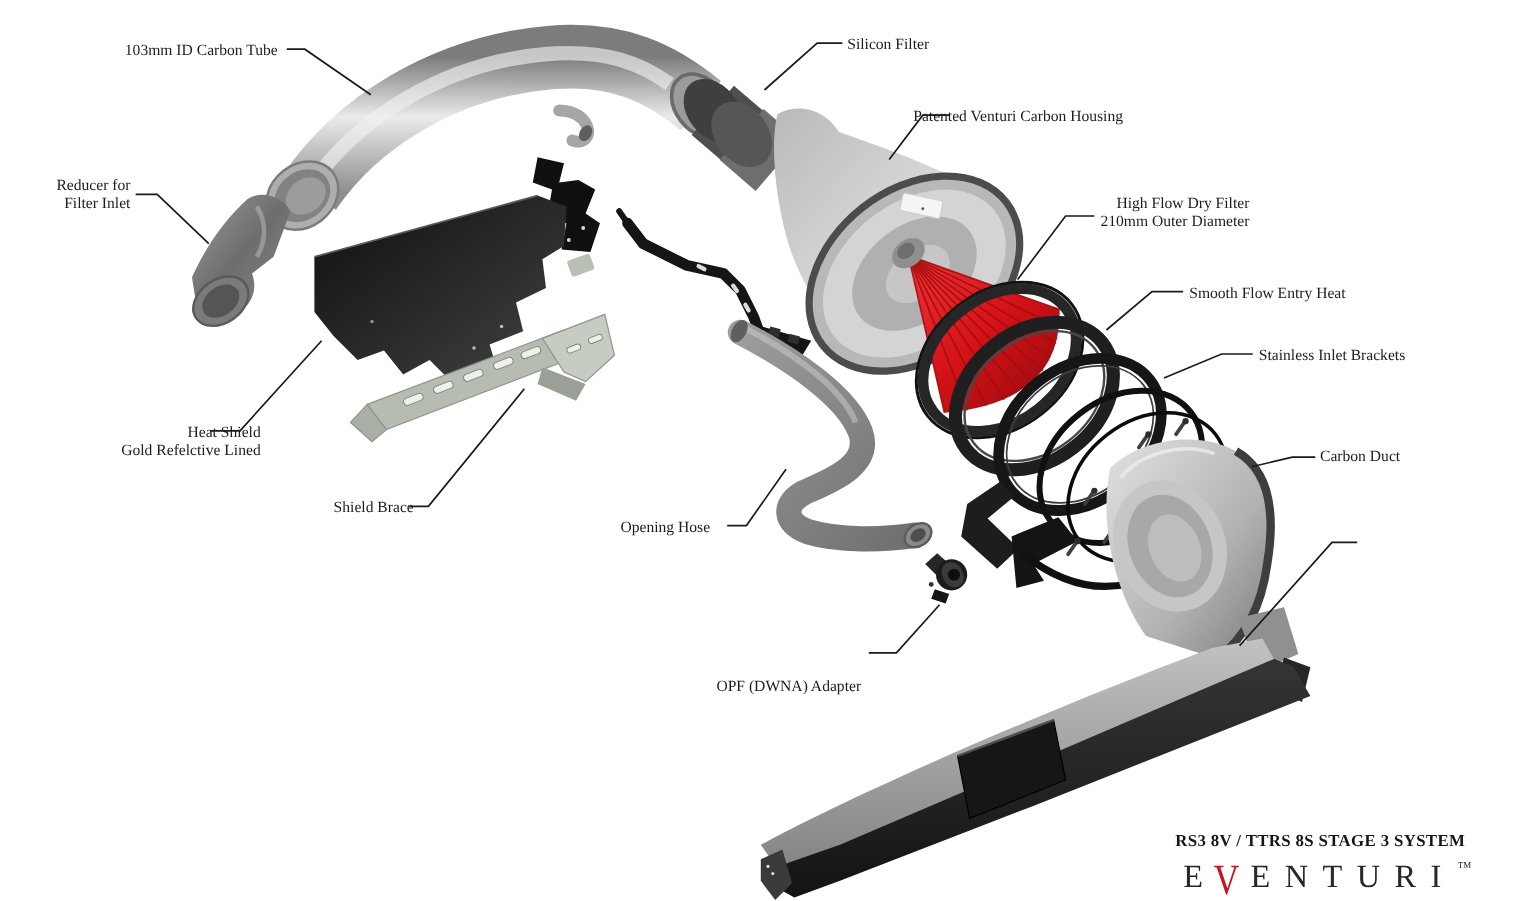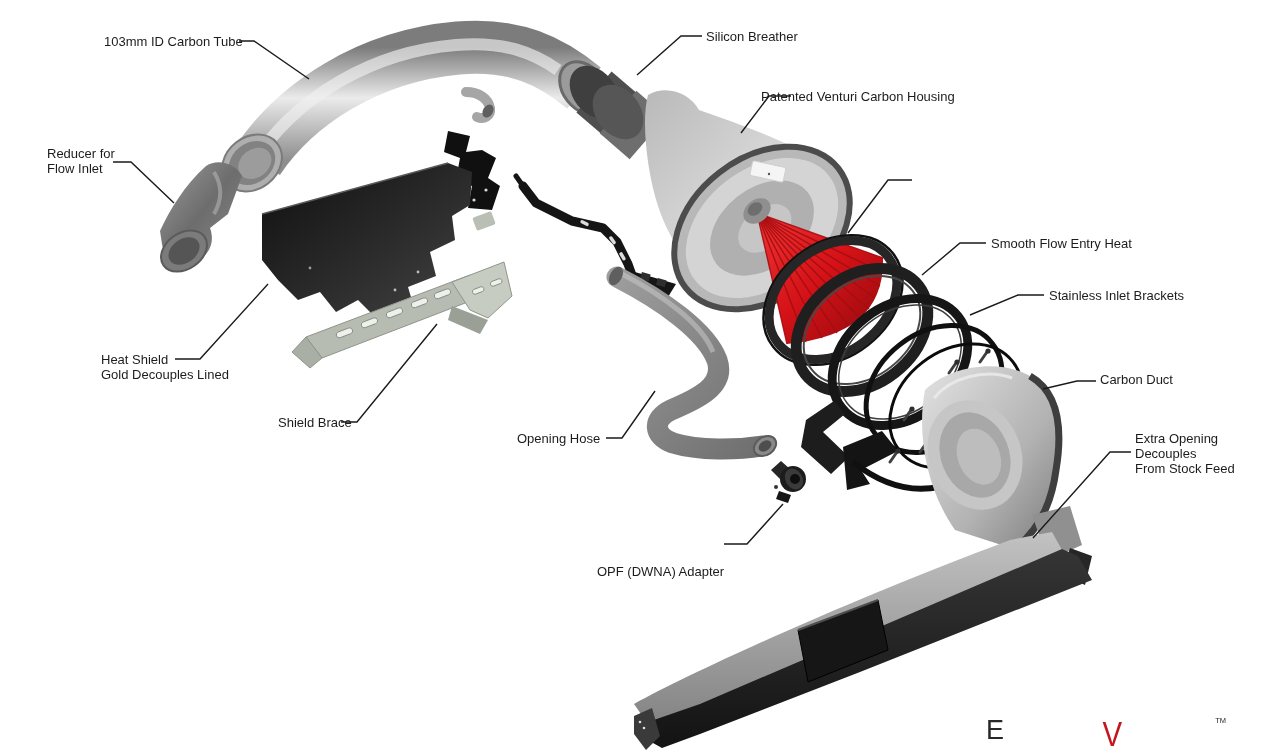--- a/index.html
+++ b/index.html
@@ -1,17 +1,17 @@
 <!DOCTYPE html>
 <html><head>
 <meta charset="utf-8">
 <style>
   html,body{margin:0;padding:0;background:#fff;}
   #stage{position:relative;width:1246px;height:751px;background:#ffffff;overflow:hidden;
-         font-family:Liberation Sans, sans-serif;}
+         font-family:Liberation Serif, serif;text-align:right;}
   #stage svg{position:absolute;left:0;top:0;}
   .callout{position:absolute;font-size:13px;line-height:15px;color:#1c1c1c;white-space:nowrap;}
   .callout span{display:block;}
   .sys-title{position:absolute;top:694px;right:25px;font-size:14px;font-weight:bold;
              color:#161616;letter-spacing:.3px;}
   .logo{position:absolute;top:715px;right:20px;width:240px;display:flex;
         justify-content:space-between;align-items:flex-start;font-size:27px;color:#28282b;}
   .logo .v{color:#c3161d;font-size:28px;transform:scaleY(1.28) scaleX(1.05);
            transform-origin:50% 12%;margin:0 2px;}
   .logo .rest{letter-spacing:12px;}
@@ -285,55 +285,56 @@
     <polyline points="1131,452 1110,452 1033,538"></polyline>
     <polyline points="724,544 747,544 783,504"></polyline>
   </g>
 </svg>
 
 <div class="callout" style="left:104px;top:34px">
   <span>103mm ID Carbon Tube</span>
 </div>
 <div class="callout" style="left:47px;top:146px">
   <span>Reducer for</span>
-  <span>Flow Inlet</span>
+  <span>Filter Inlet</span>
 </div>
 <div class="callout" style="left:706px;top:29px">
-  <span>Silicon Breather</span>
+  <span>Silicon Filter</span>
 </div>
 <div class="callout" style="left:761px;top:89px">
   <span>Patented Venturi Carbon Housing</span>
 </div>
+<div class="callout" style="left:917px;top:161px">
+  <span>High Flow Dry Filter</span>
+  <span>210mm Outer Diameter</span>
+</div>
 <div class="callout" style="left:991px;top:236px">
   <span>Smooth Flow Entry Heat</span>
 </div>
 <div class="callout" style="left:1049px;top:288px">
   <span>Stainless Inlet Brackets</span>
 </div>
 <div class="callout" style="left:101px;top:352px">
   <span>Heat Shield</span>
-  <span>Gold Decouples Lined</span>
+  <span>Gold Refelctive Lined</span>
 </div>
 <div class="callout" style="left:278px;top:415px">
   <span>Shield Brace</span>
 </div>
 <div class="callout" style="left:517px;top:431px">
   <span>Opening Hose</span>
 </div>
 <div class="callout" style="left:1100px;top:372px">
   <span>Carbon Duct</span>
 </div>
-<div class="callout" style="left:1135px;top:431px">
-  <span>Extra Opening</span>
-  <span>Decouples</span>
-  <span>From Stock Feed</span>
-</div>
 <div class="callout" style="left:597px;top:564px">
   <span>OPF (DWNA) Adapter</span>
 </div>
 
+<div class="sys-title">RS3 8V / TTRS 8S STAGE 3 SYSTEM</div>
 <div class="logo">
   <span>E</span>
   <span class="v">V</span>
+  <span class="rest">ENTURI</span>
   <span class="tm">TM</span>
 </div>
 
 </div>
 
 </body></html>

